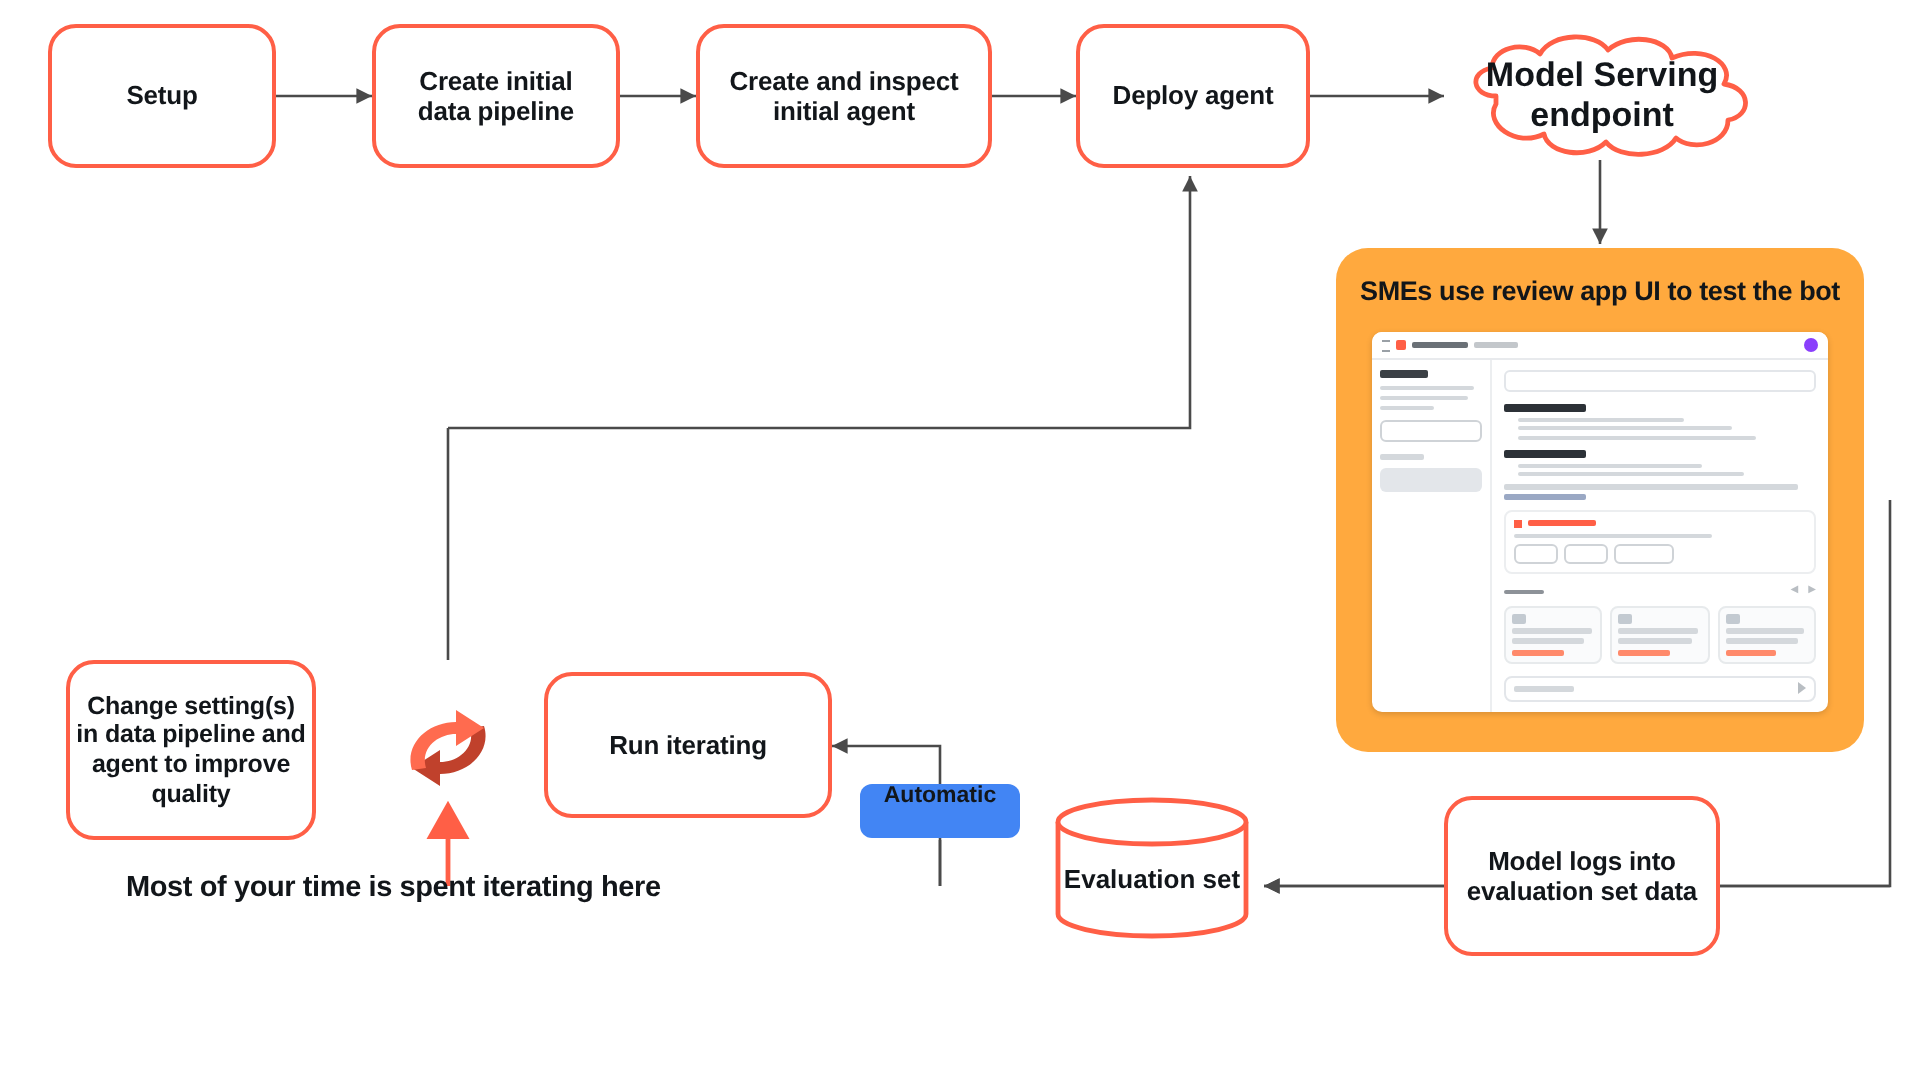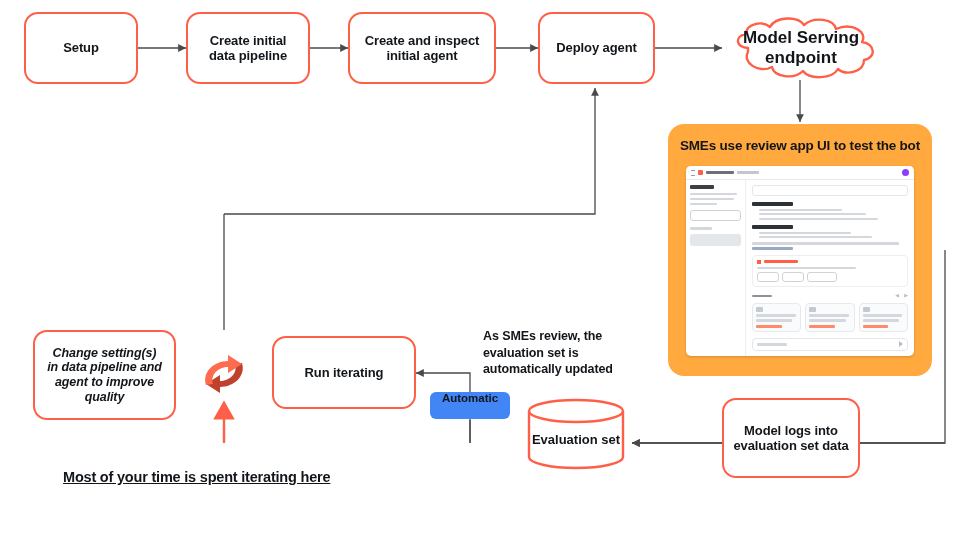--- a/index.html
+++ b/index.html
@@ -352,21 +352,21 @@
 
           <div class="ask-bar">
             <div class="ask-ln"></div>
             <div class="ask-send"></div>
           </div>
         </div>
       </div>
     </div>
   </div>
 
-  <div class="node proc small" style="left:33px; top:330px; width:143px; height:90px;font-style:italic;">
+  <div class="node proc small" style="left:33px; top:330px; width:125px; height:90px;">
     <span style="white-space:pre-line">Change setting(s)
 in data pipeline and
 agent to improve
 quality</span>
   </div>
 
   <div class="cycle-icon" style="left:196px; top:343px; width:56px; height:62px;">
     <svg viewBox="0 0 56 62" width="56" height="62">
       <path d="M46,20 C50,33 38,44 24,44 L24,50 L10,41 L24,32 L24,38
                C33,38 42,31 39,21 Z" fill="#C0412C"></path>
@@ -391,23 +391,18 @@
       <path d="M2,59 A47,11 0 0 0 96,59" fill="none" stroke="#FF5F46" stroke-width="2.4"></path>
     </svg>
     <span class="cyl-label">Evaluation set</span>
   </div>
 
   <div class="node proc" style="left:722px; top:398px; width:138px; height:80px;">
     <span style="white-space:pre-line">Model logs into
 evaluation set data</span>
   </div>
 
-  <div class="annot" style="left:483px; top:328px; width:175px;">
-    <span style="white-space:pre-line">As SMEs review, the
-evaluation set is
-automatically updated</span>
-  </div>
-
-  <div class="caption" style="left:63px; top:469px;text-decoration:underline;">
+
+  <div class="caption" style="left:63px; top:436px;">
     <span>Most of your time is spent iterating here</span>
   </div>
 
 </div>
 
 </body></html>

